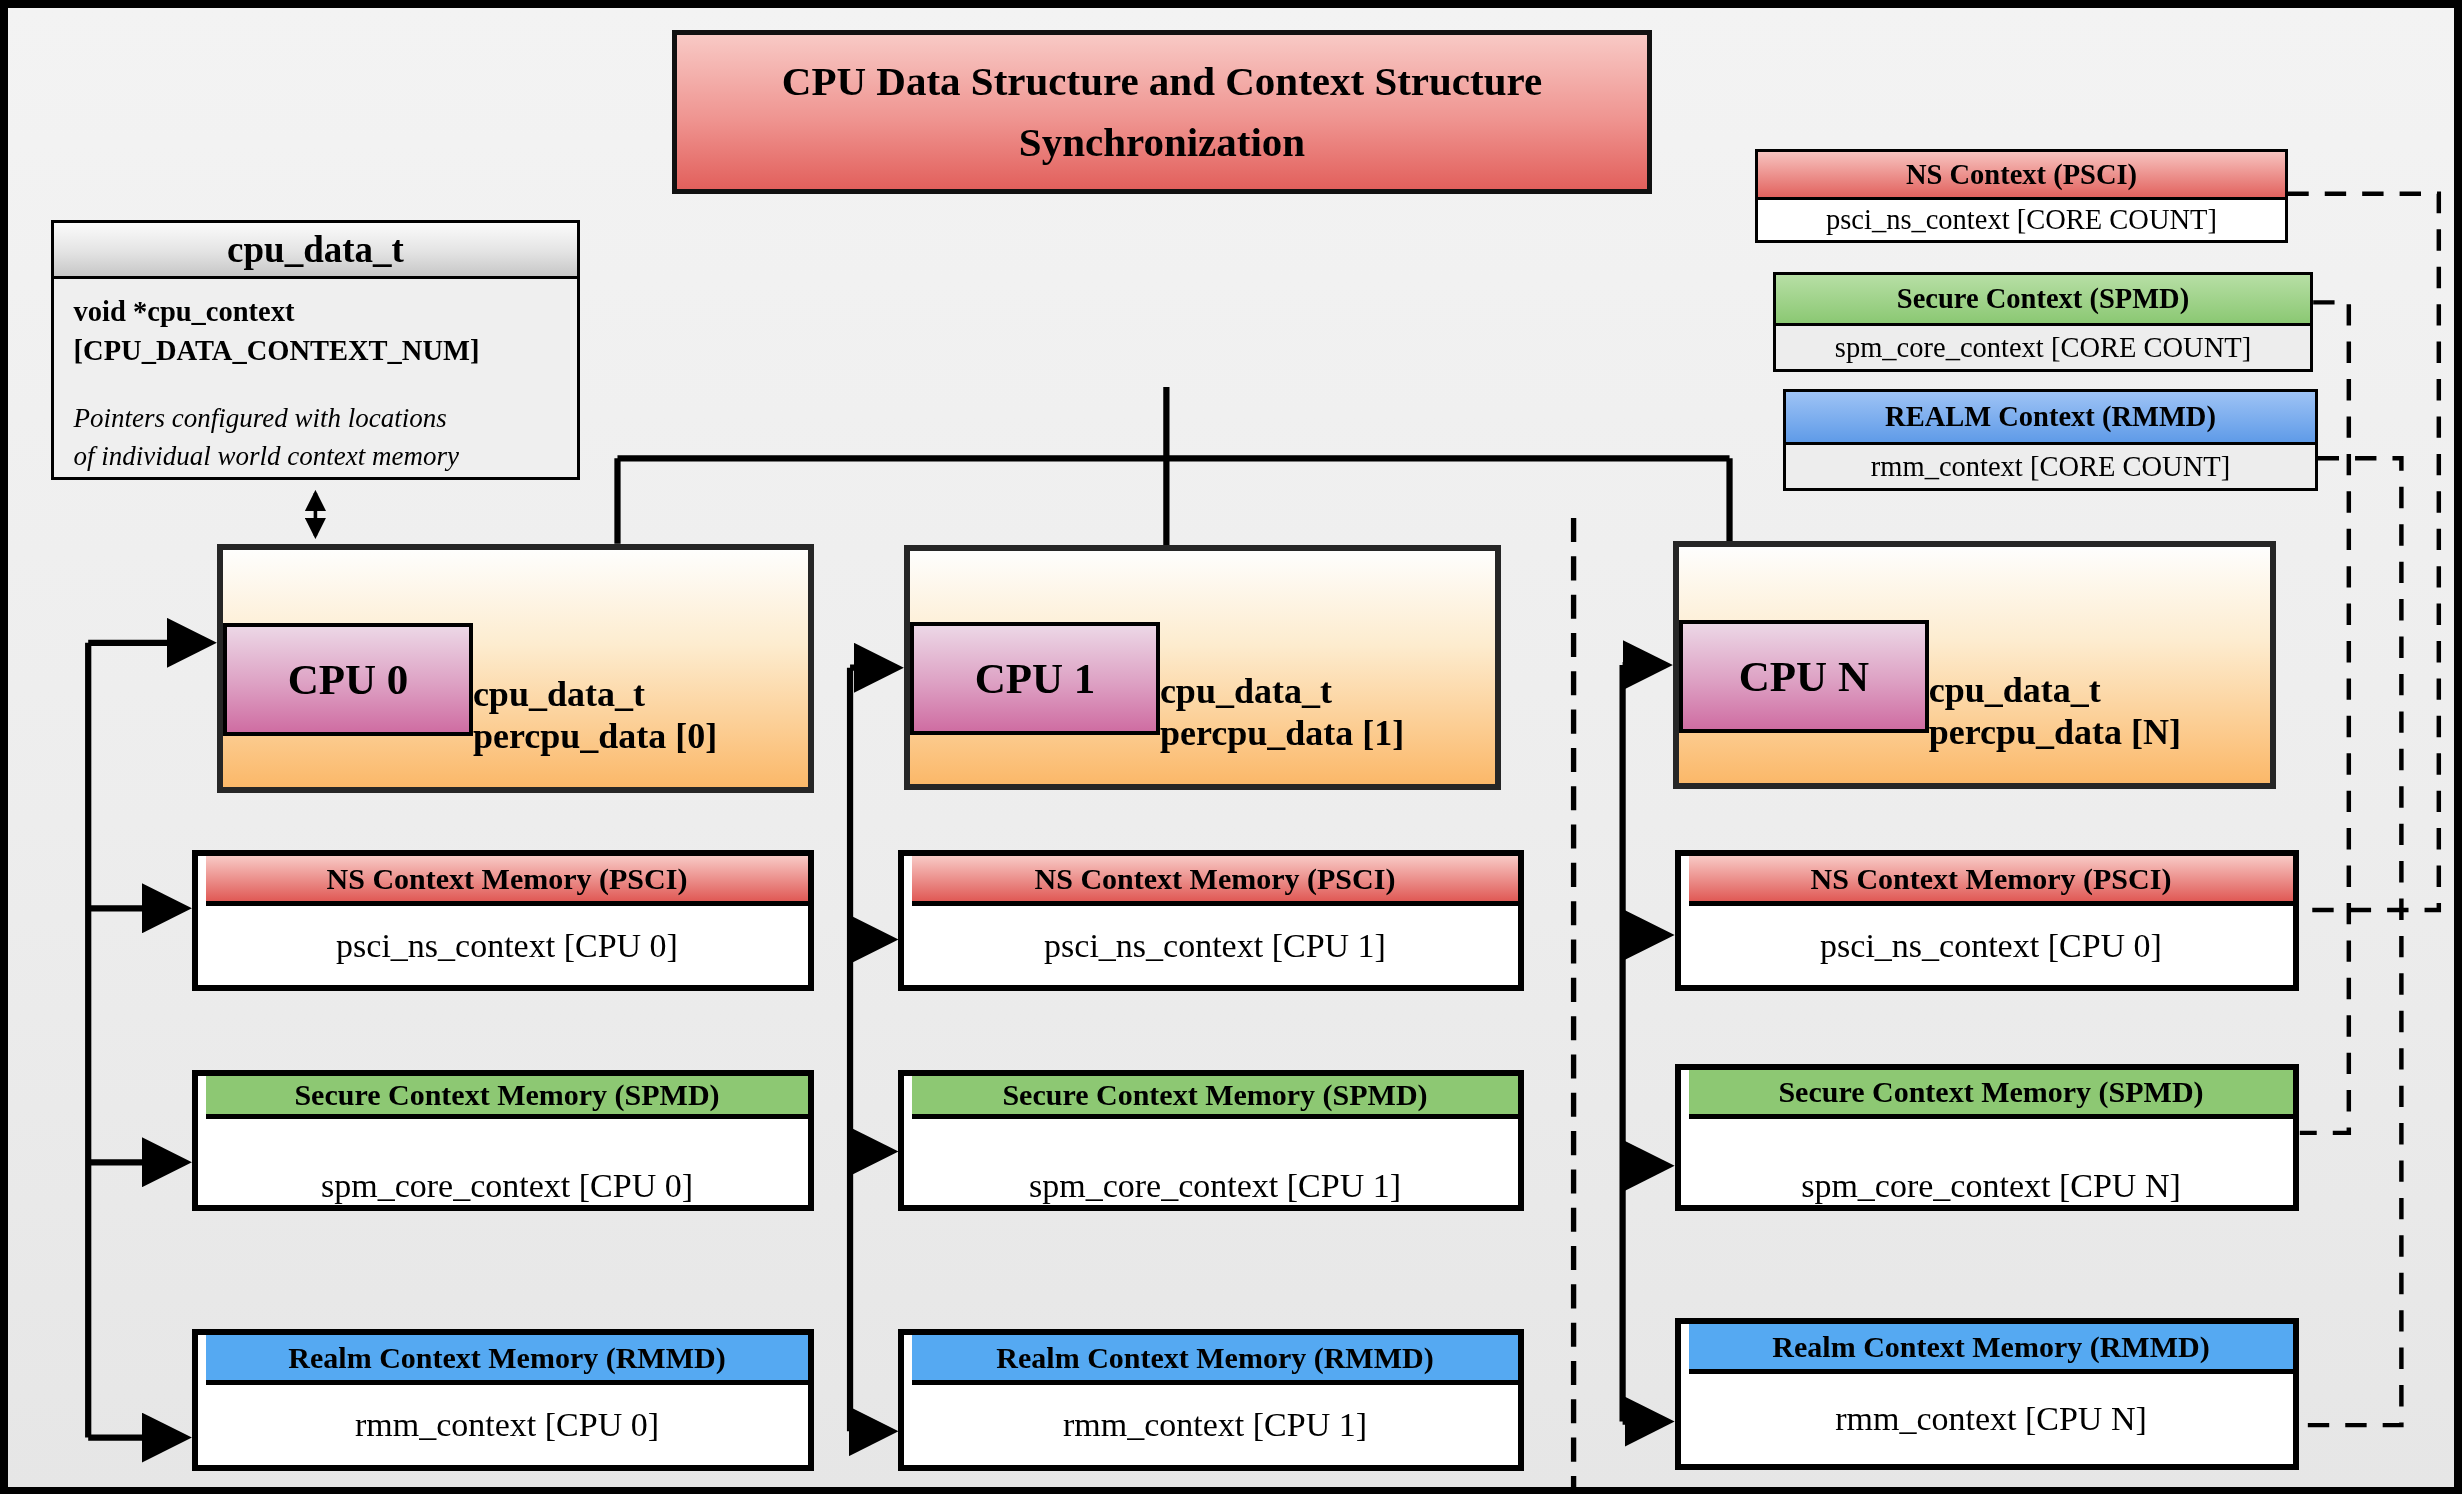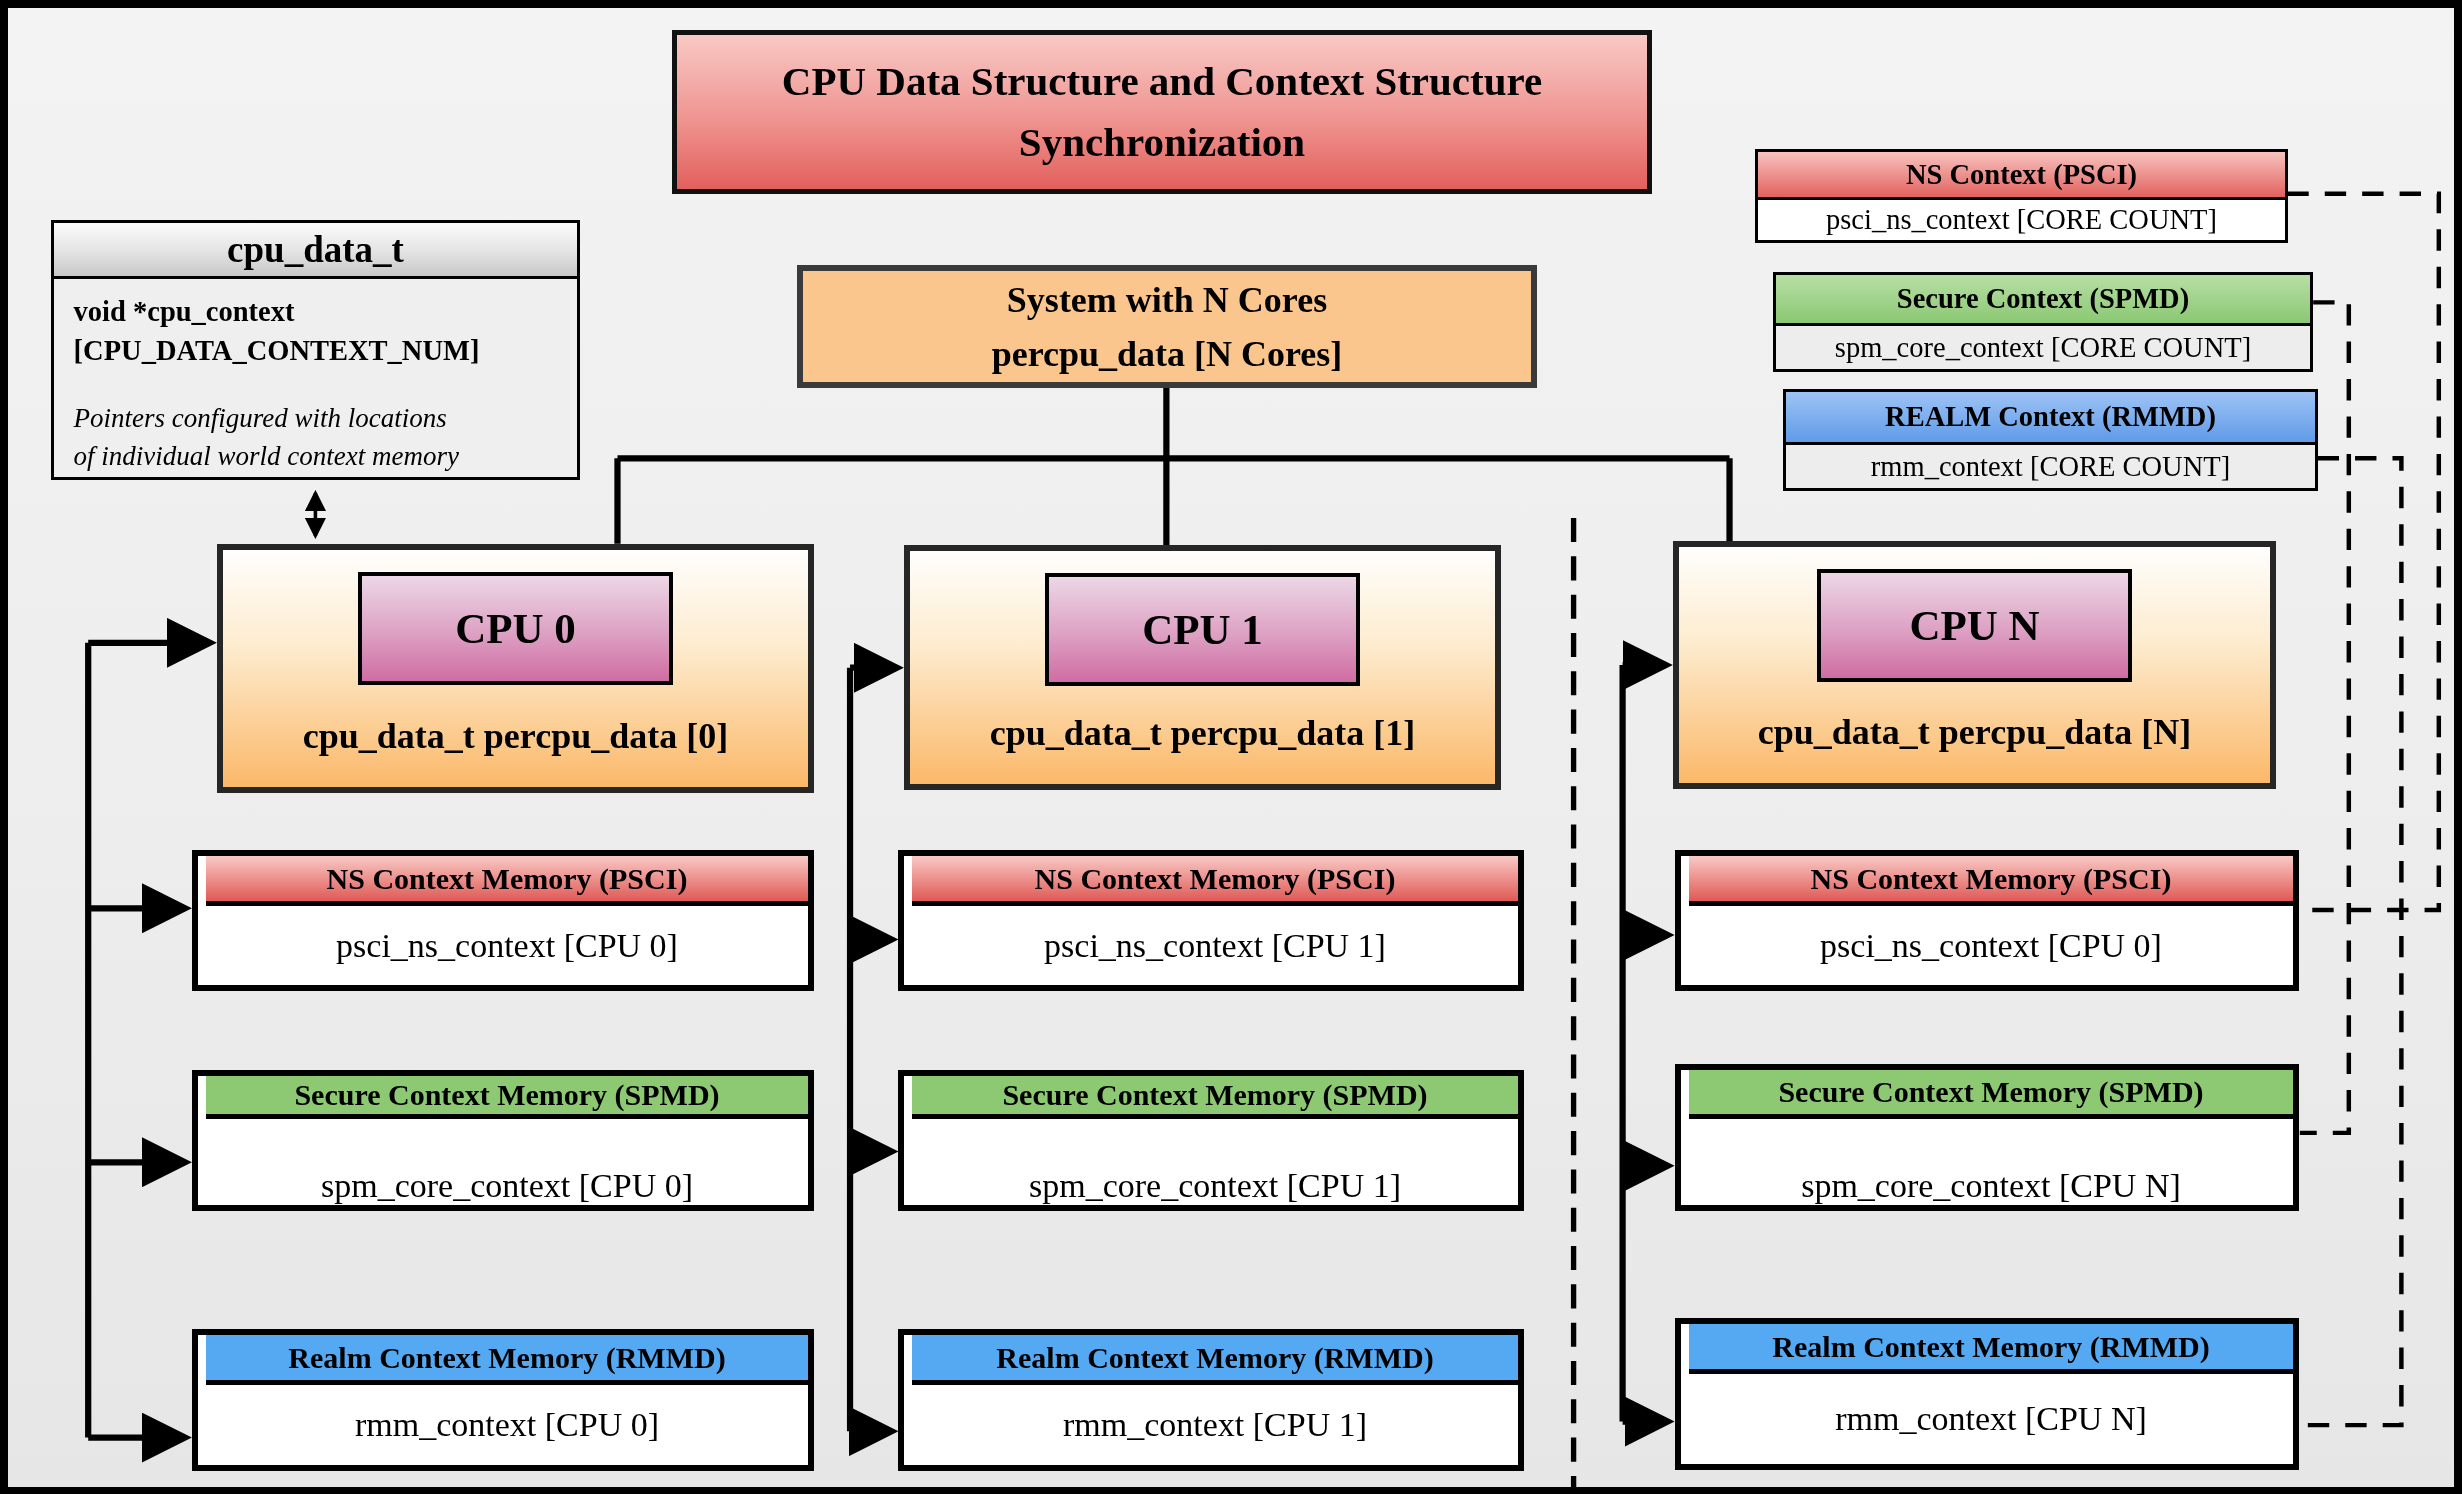--- a/index.html
+++ b/index.html
@@ -52,21 +52,21 @@
   .lg-secure .lg-header{height:48px; background:linear-gradient(180deg,#b7dfa5,#8bc873);}
   .lg-secure .lg-body{background:#ededed;}
   .lg-realm{left:1775px; top:381px; width:535px; height:102px;}
   .lg-realm .lg-header{height:50px; background:linear-gradient(180deg,#9ec3f5,#5f9be8);}
   .lg-realm .lg-body{background:#ededed;}
 
   
   .cpu{
     border:6.2px solid #262626;
     background:linear-gradient(180deg,#fefefd 0%,#fdeccf 40%,#fbb869 100%);
-    display:flex; flex-direction:column; align-items:center;
+    display:flex; align-items:center;
   }
   .cpu-0{left:209px; top:536px; width:597px; height:249px;}
   .cpu-1{left:896px; top:537px; width:597px; height:245px;}
   .cpu-n{left:1665px; top:533px; width:603px; height:248px;}
   .cpu-chip{
     margin-top:22px; width:307px; height:105px;
     border:4.5px solid #000;
     background:linear-gradient(180deg,#ecd7e6 0%,#dda0c3 55%,#cf6da2 100%);
     display:flex; align-items:center; justify-content:center;
     font-size:43px; font-weight:bold;
@@ -139,24 +139,20 @@
   <div class="abs node struct-box">
     <div class="struct-header">cpu_data_t</div>
     <div class="struct-body">
       <div class="struct-field">void *cpu_context
 [CPU_DATA_CONTEXT_NUM]</div>
       <div class="struct-note">Pointers configured with locations
 of individual world context memory</div>
     </div>
   </div>
 
-  <div class="abs node system-box">
-    <div>System with N Cores</div>
-    <div>percpu_data [N Cores]</div>
-  </div>
 
   <div class="abs node lg lg-ns">
     <div class="lg-header">NS Context  (PSCI)</div>
     <div class="lg-body">psci_ns_context [CORE COUNT]</div>
   </div>
   <div class="abs node lg lg-secure">
     <div class="lg-header">Secure Context (SPMD)</div>
     <div class="lg-body">spm_core_context [CORE COUNT]</div>
   </div>
   <div class="abs node lg lg-realm">

